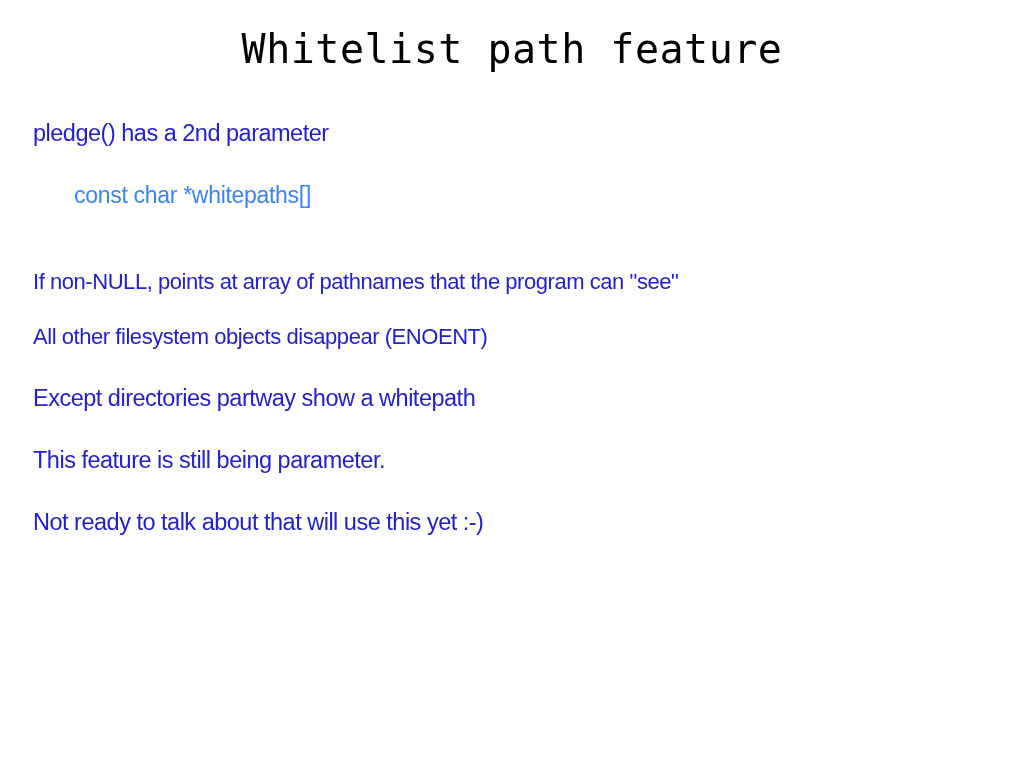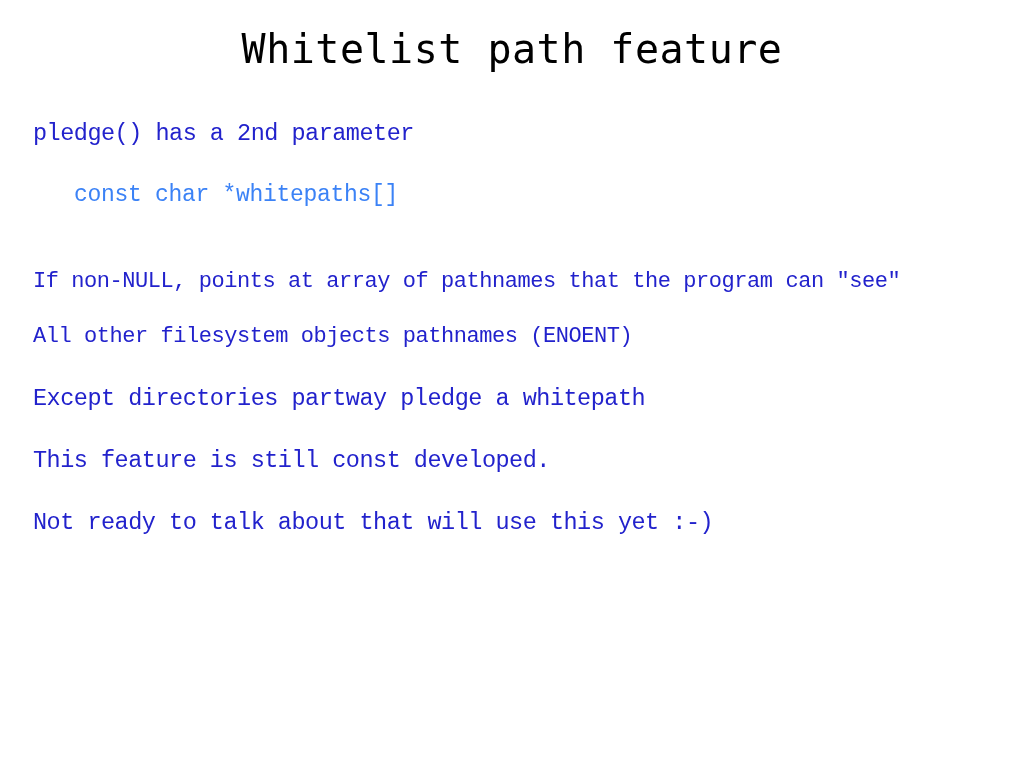--- a/index.html
+++ b/index.html
@@ -38,21 +38,21 @@
 
   #body {
     position: absolute;
     left: 33px;
     top: 118px;
     width: 980px;
   }
 
   .line {
     white-space: pre;
-    font-family: Liberation Mono, monospace;
+    font-family: Liberation Sans, sans-serif;
     font-size: 23px;
     line-height: 31px;
     height: 31px;
     color: #2222cc;
     letter-spacing: -0.35px;
   }
 
   .line.blue   { color: #2222cc; }
   .line.black  { color: #3b82f6; }
 
@@ -96,31 +96,31 @@
     </div>
     <div class="spacer"></div>
 
     <div>
       <div class="line black code">const char *whitepaths[]</div>
     </div>
     <div class="spacer"></div>
 
     <div>
       <div class="line blue dense">If non-NULL, points at array of pathnames that the program can "see"</div>
-      <div class="line blue dense">All other filesystem objects pathnames (ENOENT)</div>
+      <div class="line blue dense">All other filesystem objects disappear (ENOENT)</div>
     </div>
     <div class="spacer"></div>
 
     <div>
-      <div class="line blue big">Except directories partway pledge a whitepath</div>
+      <div class="line blue big">Except directories partway show a whitepath</div>
     </div>
     <div class="spacer"></div>
 
     <div>
-      <div class="line blue big">This feature is still const developed.</div>
+      <div class="line blue big">This feature is still being parameter.</div>
     </div>
     <div class="spacer"></div>
 
     <div>
       <div class="line blue big">Not ready to talk about that will use this yet :-)</div>
     </div>
 
   </div>
 </div>
 

